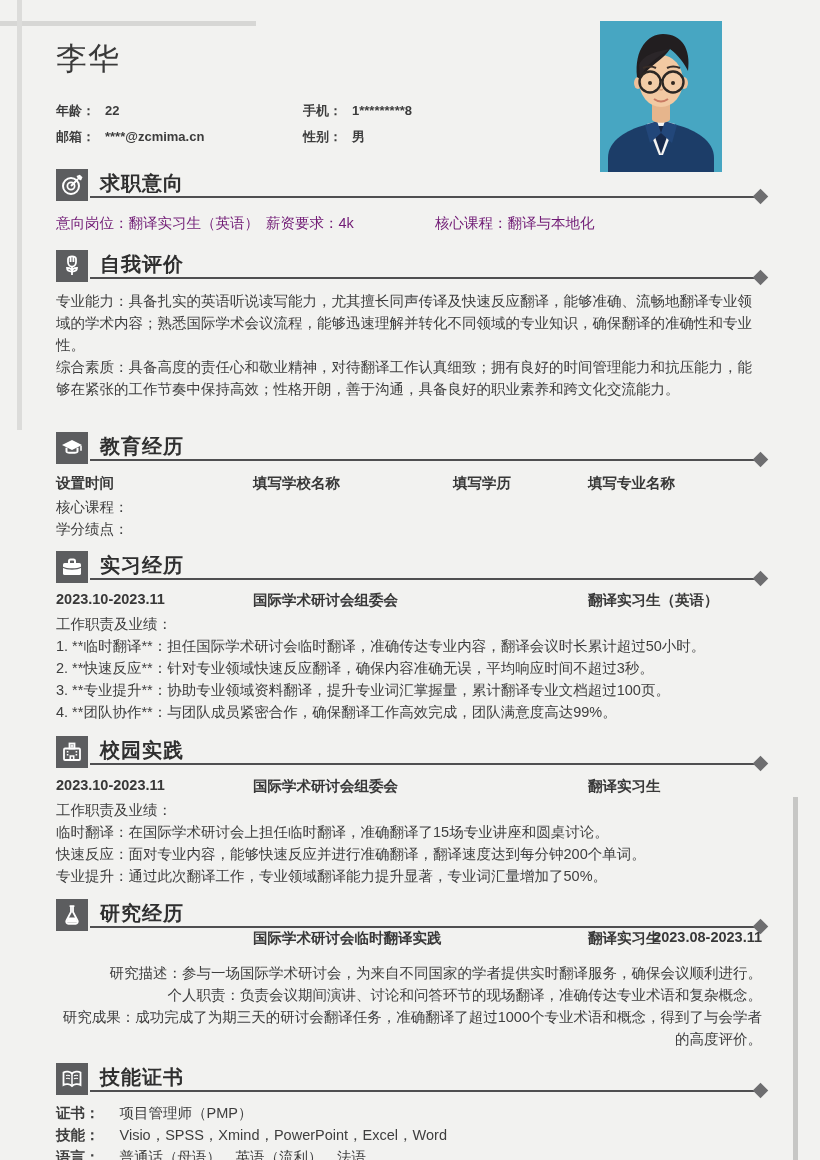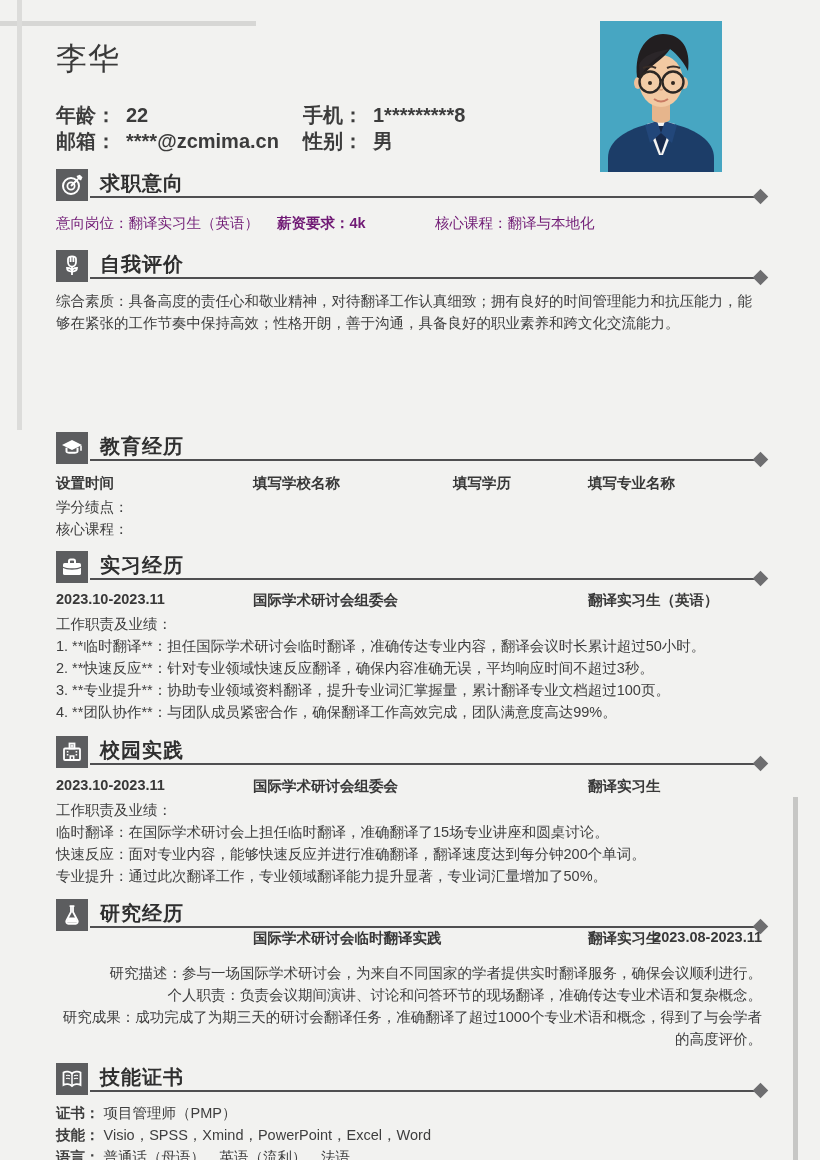--- a/index.html
+++ b/index.html
@@ -10,38 +10,38 @@
     color:#3e3e3e;
   }
   .guide{position:absolute;background:#d7d7d5;}
   .guide-h{left:0;top:21px;width:256px;height:5px;}
   .guide-v{left:17px;top:0;width:5px;height:430px;background:#dcdcda;}
   .scrollbar{position:absolute;left:793px;top:797px;width:5px;height:363px;background:#c7c7c5;}
 
   .name{position:absolute;left:56px;top:38px;font-size:31px;font-weight:400;color:#3a3a3a;letter-spacing:1px;}
   .photo{position:absolute;left:600px;top:21px;width:122px;height:151px;overflow:hidden;}
 
-  .info-row{position:absolute;left:56px;width:540px;font-size:20px;font-weight:700;color:#3c3c3c;}
+  .info-row{position:absolute;left:56px;width:540px;font-size:13px;font-weight:700;color:#3c3c3c;}
   .info-row .col2{position:absolute;left:247px;top:0;}
   .ilabel{margin-right:10px;}
 
   .section{position:absolute;left:56px;width:706px;}
   .icon-sq{position:absolute;left:0;top:0;width:32px;height:32px;background:#5c5d5f;}
   .icon-sq svg{position:absolute;left:4px;top:4px;}
   .sec-title{position:absolute;left:44px;top:1px;font-size:20px;font-weight:700;color:#2f2f2f;letter-spacing:1px;}
   .rule{position:absolute;left:34px;right:2px;top:27px;height:2px;background:#4f4f51;}
   .diamond{position:absolute;right:-4px;top:22px;width:11px;height:11px;background:#6e6e70;transform:rotate(45deg);}
 
   .body-txt{font-size:14.5px;line-height:22px;color:#3e3e3e;}
   .bold-row{position:absolute;top:40px;left:0;right:0;height:22px;font-size:14.5px;font-weight:700;color:#383838;}
   .bold-row .c2{position:absolute;left:197px;top:0;}
   .bold-row .c3{position:absolute;left:397px;top:0;}
   .bold-row .c4{position:absolute;left:532px;top:0;}
   .content{position:absolute;left:0;right:0;top:62px;}
-  .blabel{font-weight:700;margin-right:4px;}
+  .blabel{font-weight:700;margin-right:20px;}
   .pair-b{position:absolute;top:0;}
 </style>
 </head>
 <body>
 
 <div class="guide guide-h"></div>
 <div class="guide guide-v"></div>
 <div class="scrollbar"></div>
 
 <div class="name">李华</div>
@@ -88,39 +88,40 @@
       <circle cx="11" cy="13" r="3.6" fill="none" stroke="#fff" stroke-width="1.8"></circle>
       <path d="M11 13 L18 6" stroke="#fff" stroke-width="2"></path>
       <path d="M16.5 3 L18 6 L21 7.5 L22.5 4.2 L19.8 1.7 Z" fill="#fff"></path>
     </svg>
   </div>
   <div class="sec-title">求职意向</div>
   <div class="rule"></div>
   <div class="diamond"></div>
   <div class="bold-row" style="top:45px;font-weight:400;color:#701a75;">
     <span class="pair-b" style="left:0;"><span>意向岗位：</span><span>翻译实习生（英语）</span></span>
-    <span class="pair-b" style="left:221px;font-weight:bold;"><span>薪资要求：</span><span>4k</span></span>
+    <span class="pair-b" style="left:210px;"><span>薪资要求：</span><span>4k</span></span>
     <span class="pair-b" style="left:379px;"><span>核心课程：</span><span>翻译与本地化</span></span>
   </div>
 </div>
 
 <div class="section" style="top:250px;">
   <div class="icon-sq">
     <svg width="24" height="24" viewBox="0 0 24 24" fill="none" stroke="#fff" stroke-width="1.8">
       <path d="M8 5 C8 3.4 9.6 2.4 12 2.4 C14.4 2.4 16 3.4 16 5 L16 8 C16 10.6 14.4 12.6 12 12.6 C9.6 12.6 8 10.6 8 8 Z"></path>
       <path d="M10.6 3 V8 M13.4 3 V8"></path>
       <path d="M12 12.6 V21"></path>
       <path d="M12 17.5 C9 17.5 7 16 7 13.8 C10 13.8 12 15.4 12 17.5 Z"></path>
       <path d="M12 17.5 C15 17.5 17 16 17 13.8 C14 13.8 12 15.4 12 17.5 Z"></path>
     </svg>
   </div>
   <div class="sec-title">自我评价</div>
   <div class="rule"></div>
   <div class="diamond"></div>
   <div class="content body-txt" style="top:40px;">
+    <div>专业能力：具备扎实的英语听说读写能力，尤其擅长同声传译及快速反应翻译，能够准确、流畅地翻译专业领域的学术内容；熟悉国际学术会议流程，能够迅速理解并转化不同领域的专业知识，确保翻译的准确性和专业性。</div>
     <div>综合素质：具备高度的责任心和敬业精神，对待翻译工作认真细致；拥有良好的时间管理能力和抗压能力，能够在紧张的工作节奏中保持高效；性格开朗，善于沟通，具备良好的职业素养和跨文化交流能力。</div>
   </div>
 </div>
 
 <div class="section" style="top:432px;">
   <div class="icon-sq">
     <svg width="24" height="24" viewBox="0 0 24 24">
       <path d="M12 4 L2 9 12 14 22 9 Z" fill="#fff"></path>
       <path d="M6.5 11.8 v3.7 c0 1.8 11 1.8 11 0 v-3.7" fill="none" stroke="#fff" stroke-width="2"></path>
       <path d="M21 9.8 v5" stroke="#fff" stroke-width="1.6"></path>
@@ -129,22 +130,22 @@
   <div class="sec-title">教育经历</div>
   <div class="rule"></div>
   <div class="diamond"></div>
   <div class="bold-row" style="top:42px;">
     <span>设置时间</span>
     <span class="c2">填写学校名称</span>
     <span class="c3">填写学历</span>
     <span class="c4">填写专业名称</span>
   </div>
   <div class="content body-txt" style="top:64px;">
+    <div>核心课程：</div>
     <div>学分绩点：</div>
-    <div>核心课程：</div>
   </div>
 </div>
 
 <div class="section" style="top:551px;">
   <div class="icon-sq">
     <svg width="24" height="24" viewBox="0 0 24 24">
       <path d="M9 8.5 V6.2 a1.6 1.6 0 0 1 1.6 -1.6 h2.8 A1.6 1.6 0 0 1 15 6.2 V8.5" fill="none" stroke="#fff" stroke-width="2"></path>
       <rect x="3" y="8" width="18" height="12" rx="1.6" fill="#fff"></rect>
       <path d="M3 12.2 c4 2.4 14 2.4 18 0" stroke="#5c5d5f" stroke-width="1.3" fill="none"></path>
     </svg>

